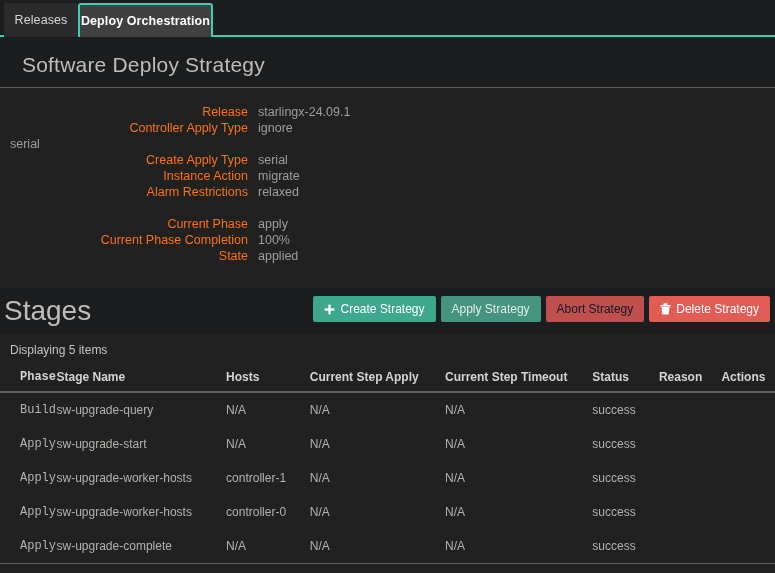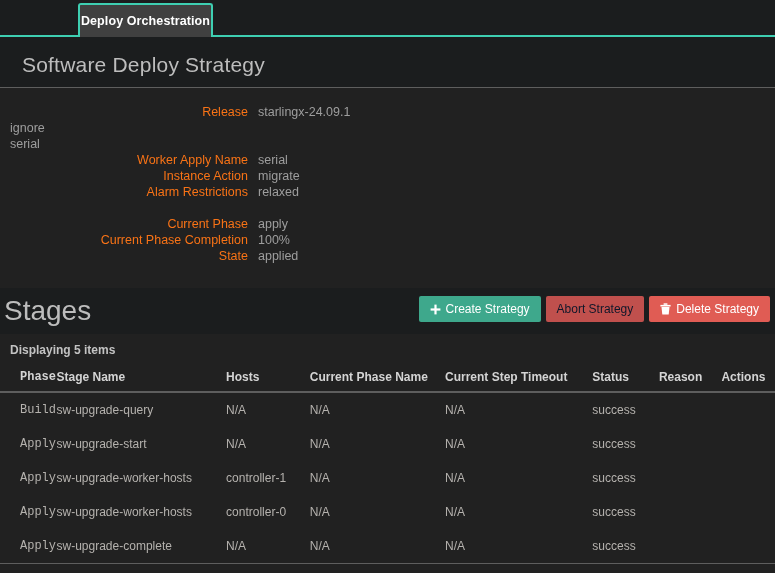--- a/index.html
+++ b/index.html
@@ -160,21 +160,20 @@
   .btn svg { display: block; }
 
   
   .table-panel {
     background: #212121;
   }
   .table-caption {
     font-size: 12px;
     color: #c3c3c3;
     padding: 9px 0 9px 10px;
-    font-weight: bold;
   }
   table {
     width: 100%;
     border-collapse: collapse;
     font-size: 12px;
   }
   thead th {
     text-align: left;
     font-weight: bold;
     color: #d4d4d4;
@@ -204,43 +203,47 @@
     color: #c3c3c3;
     padding: 10px 0 10px 10px;
   }
 </style>
 </head>
 <body>
 
 <div class="page">
 
   <div class="tabbar">
+    <div class="tab inactive">
+      <span>Releases</span>
+    </div>
     <div class="tab active">
       <span>Deploy Orchestration</span>
     </div>
   </div>
 
   <h1 class="page-title">Software Deploy Strategy</h1>
   <div class="title-rule"></div>
 
   <div class="detail-panel">
     <div class="dl">
 
       <div class="dl-row">
         <div class="dl-term">Release</div>
         <div class="dl-desc">starlingx-24.09.1</div>
       </div>
       <div class="dl-row">
+        <div class="dl-term">Controller Apply Type</div>
         <div class="dl-desc">ignore</div>
       </div>
       <div class="dl-row">
         <div class="dl-desc">serial</div>
       </div>
       <div class="dl-row">
-        <div class="dl-term">Worker Apply Name</div>
+        <div class="dl-term">Create Apply Type</div>
         <div class="dl-desc">serial</div>
       </div>
       <div class="dl-row">
         <div class="dl-term">Instance Action</div>
         <div class="dl-desc">migrate</div>
       </div>
       <div class="dl-row">
         <div class="dl-term">Alarm Restrictions</div>
         <div class="dl-desc">relaxed</div>
       </div>
@@ -270,20 +273,23 @@
       <button class="btn btn-teal">
         <span>
           <svg width="11" height="11" viewBox="0 0 11 11" aria-hidden="true">
             <rect x="4.4" y="0.6" width="2.2" height="9.8" fill="#ffffff"></rect>
             <rect x="0.6" y="4.4" width="9.8" height="2.2" fill="#ffffff"></rect>
           </svg>
         </span>
         <span>Create Strategy</span>
       </button>
 
+      <button class="btn btn-teal-muted">
+        <span>Apply Strategy</span>
+      </button>
 
       <button class="btn btn-red-muted">
         <span>Abort Strategy</span>
       </button>
 
       <button class="btn btn-red">
         <span>
           <svg width="11" height="12" viewBox="0 0 11 12" aria-hidden="true">
             <rect x="3.6" y="0.3" width="3.8" height="1.5" fill="#ffffff"></rect>
             <rect x="0.4" y="1.9" width="10.2" height="1.6" fill="#ffffff"></rect>
@@ -298,21 +304,21 @@
 
   <div class="table-panel">
     <div class="table-caption">Displaying 5 items</div>
 
     <table>
       <thead>
         <tr>
           <th class="c-phase">Phase</th>
           <th class="c-stage">Stage Name</th>
           <th class="c-hosts">Hosts</th>
-          <th class="c-stepname">Current Phase Name</th>
+          <th class="c-stepname">Current Step Apply</th>
           <th class="c-timeout">Current Step Timeout</th>
           <th class="c-status">Status</th>
           <th class="c-reason">Reason</th>
           <th class="c-actions">Actions</th>
         </tr>
       </thead>
       <tbody>
 
         <tr>
           <td class="c-phase">Build</td>

